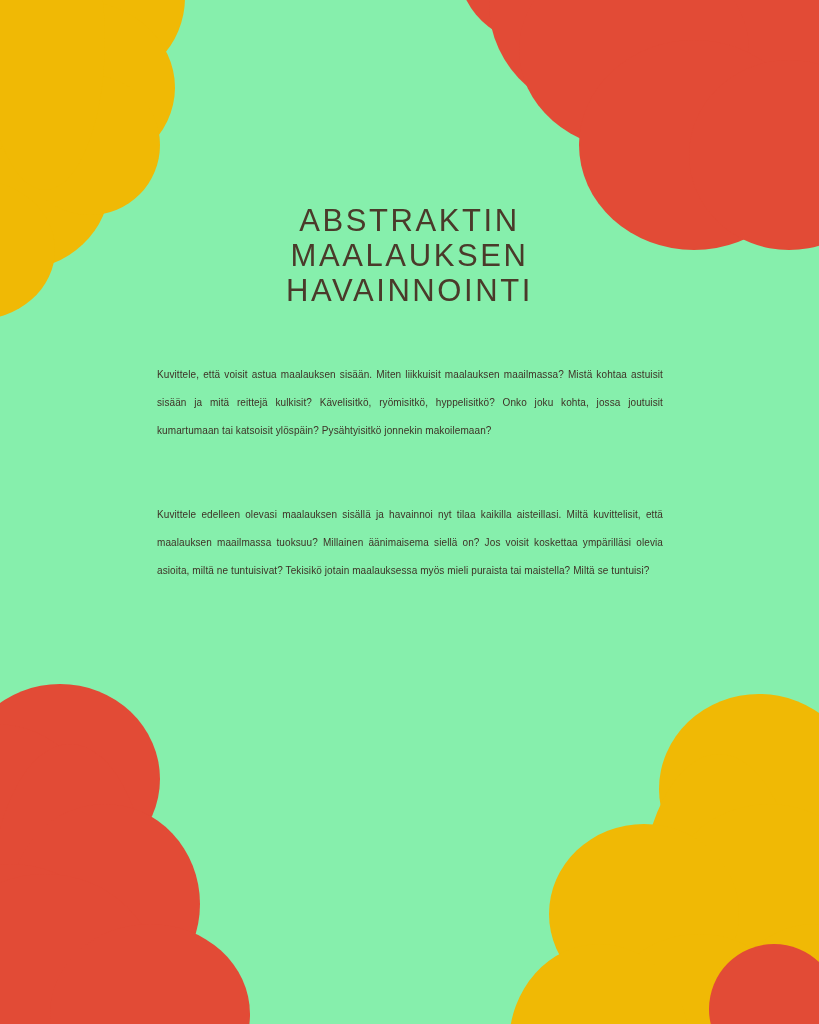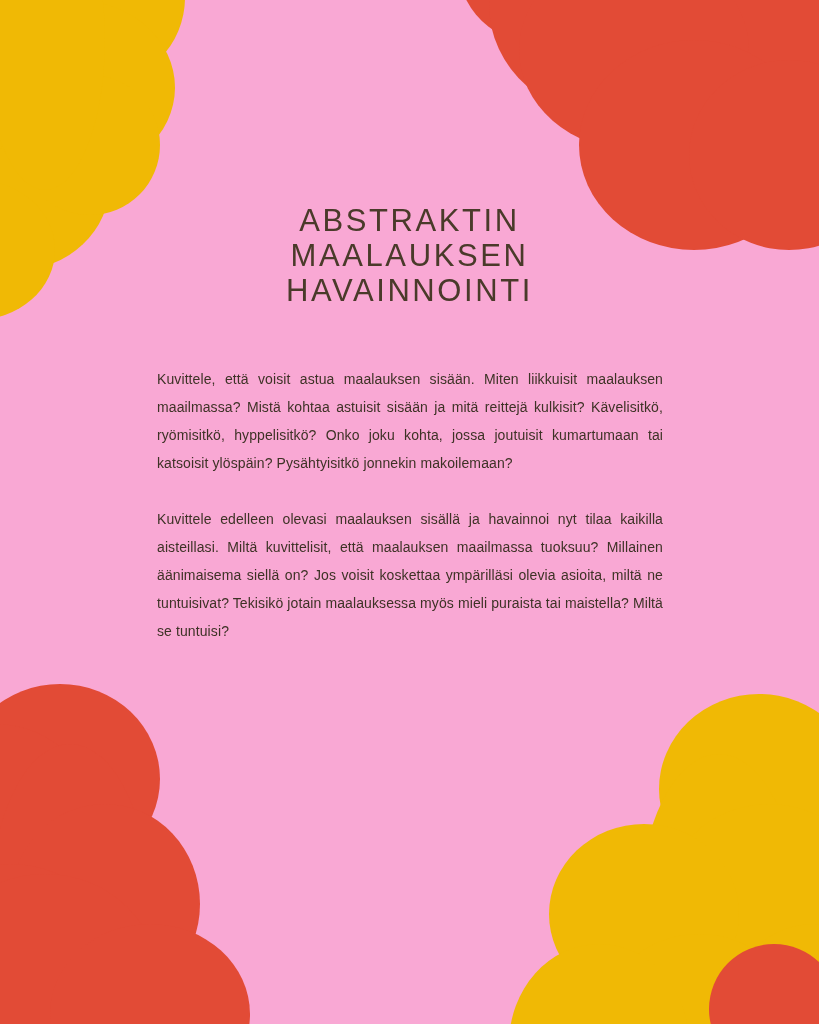--- a/index.html
+++ b/index.html
@@ -10,21 +10,21 @@
     width: 819px;
     height: 1024px;
     background: #f0dcb8;
     font-family: "Liberation Sans", sans-serif;
     overflow: hidden;
   }
   .page {
     position: relative;
     width: 819px;
     height: 1024px;
-    background: #f9a8d4;
+    background: #86efac;
     overflow: hidden;
   }
   .decor-layer {
     position: absolute;
     inset: 0;
     pointer-events: none;
   }
   .blob {
     position: absolute;
   }
@@ -147,21 +147,21 @@
     font-weight: 400;
     letter-spacing: 2.6px;
     line-height: 35px;
     white-space: pre-line;
   }
   .body-block {
     position: absolute;
     left: 157px;
     width: 506px;
     color: #3e3226;
-    font-size: 14px;
+    font-size: 10px;
     line-height: 28px;
     text-align: justify;
     text-justify: inter-word;
     letter-spacing: 0.1px;
   }
   .para-1 { top: 351px; }
   .para-2 { top: 491px; }
 </style>
 </head>
 <body>

